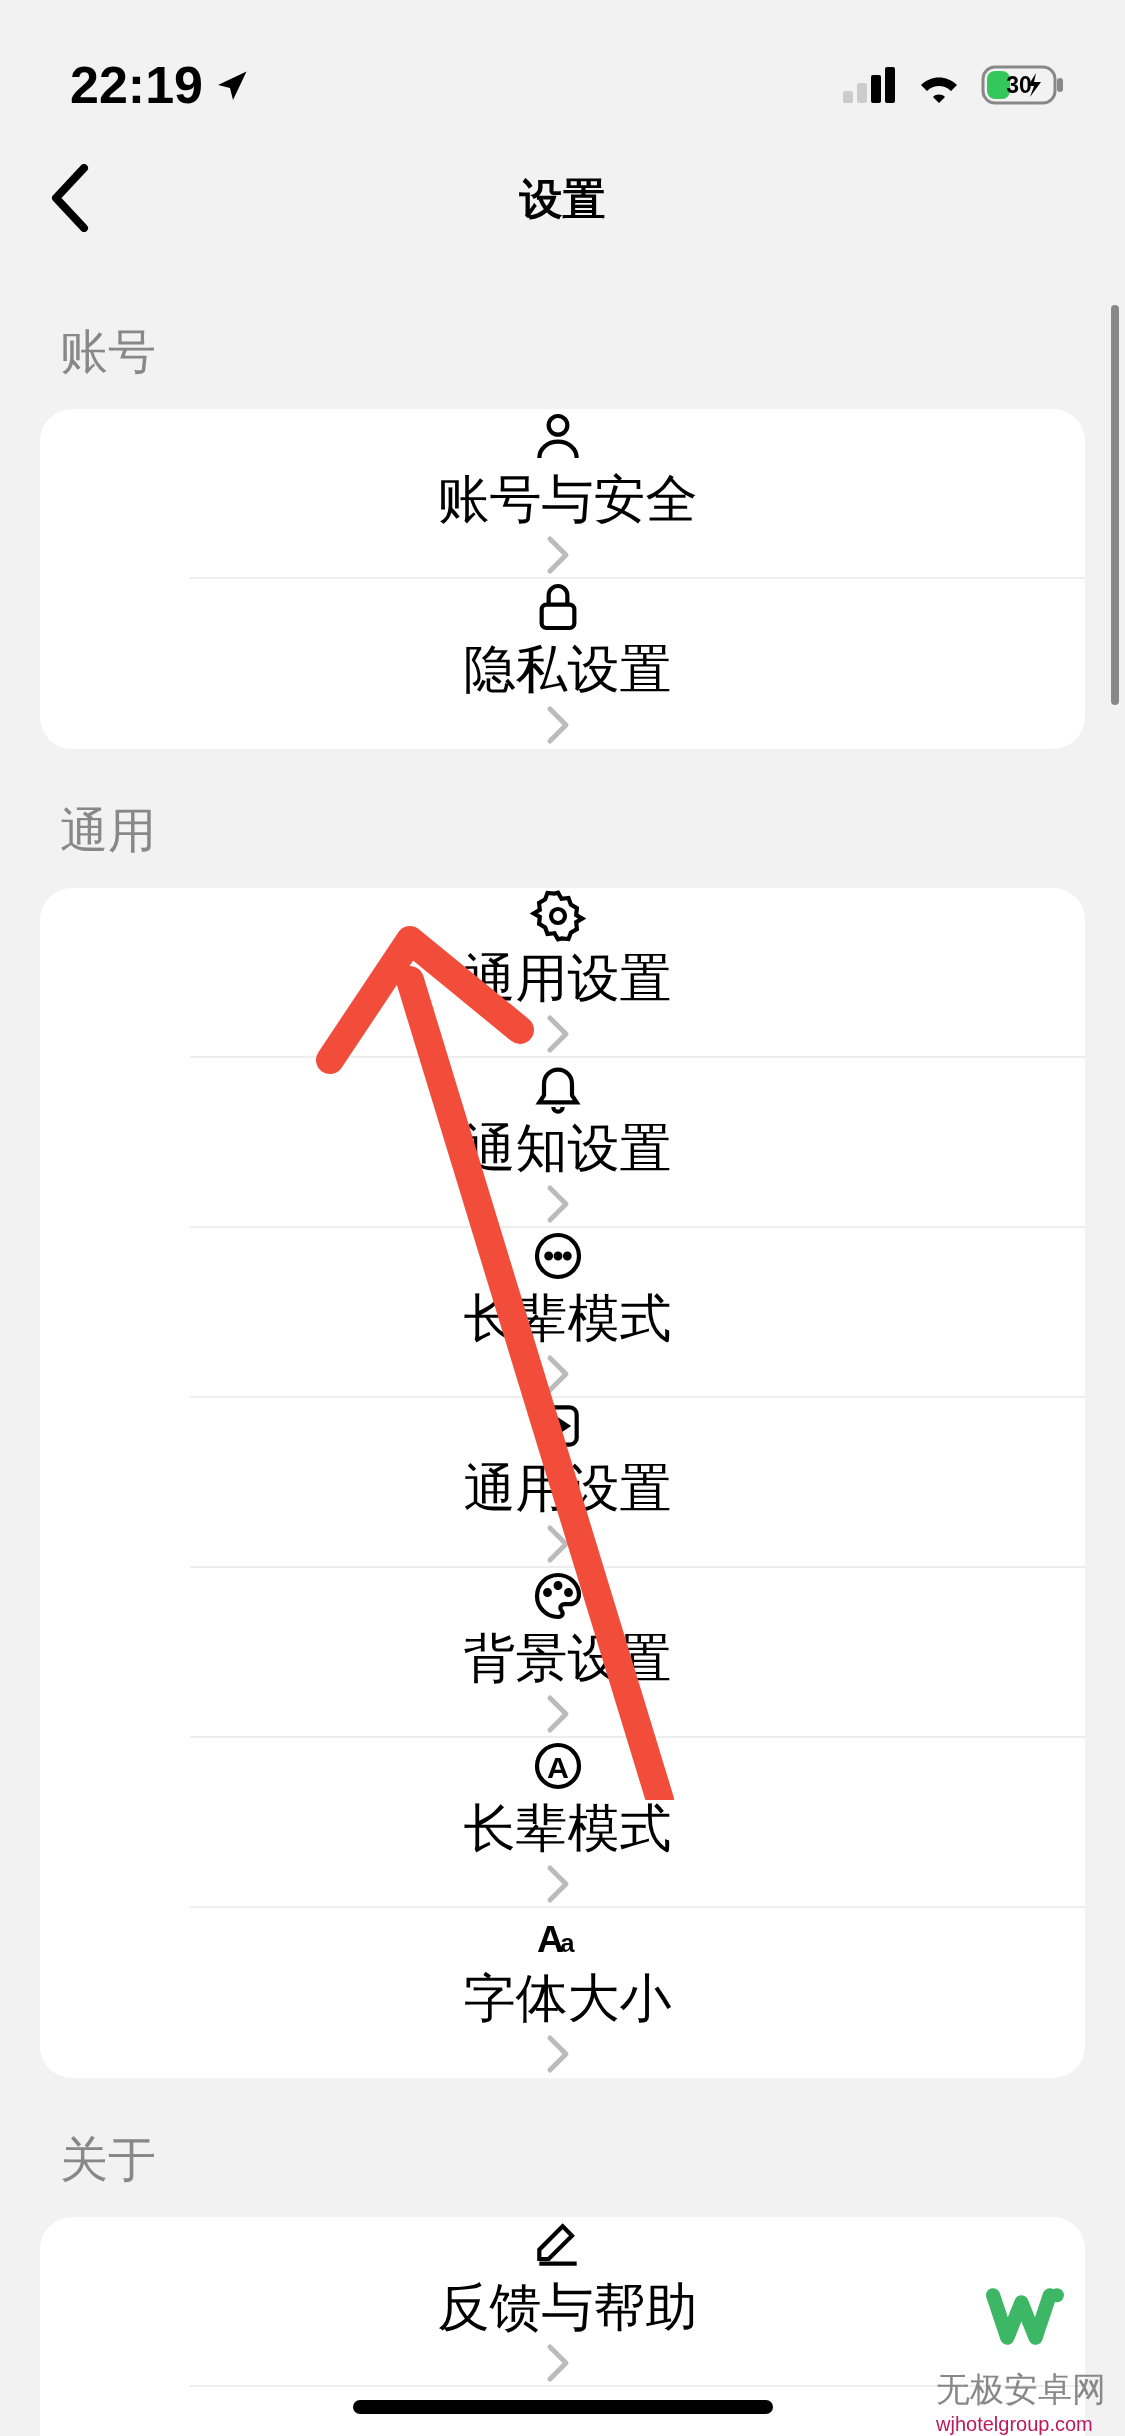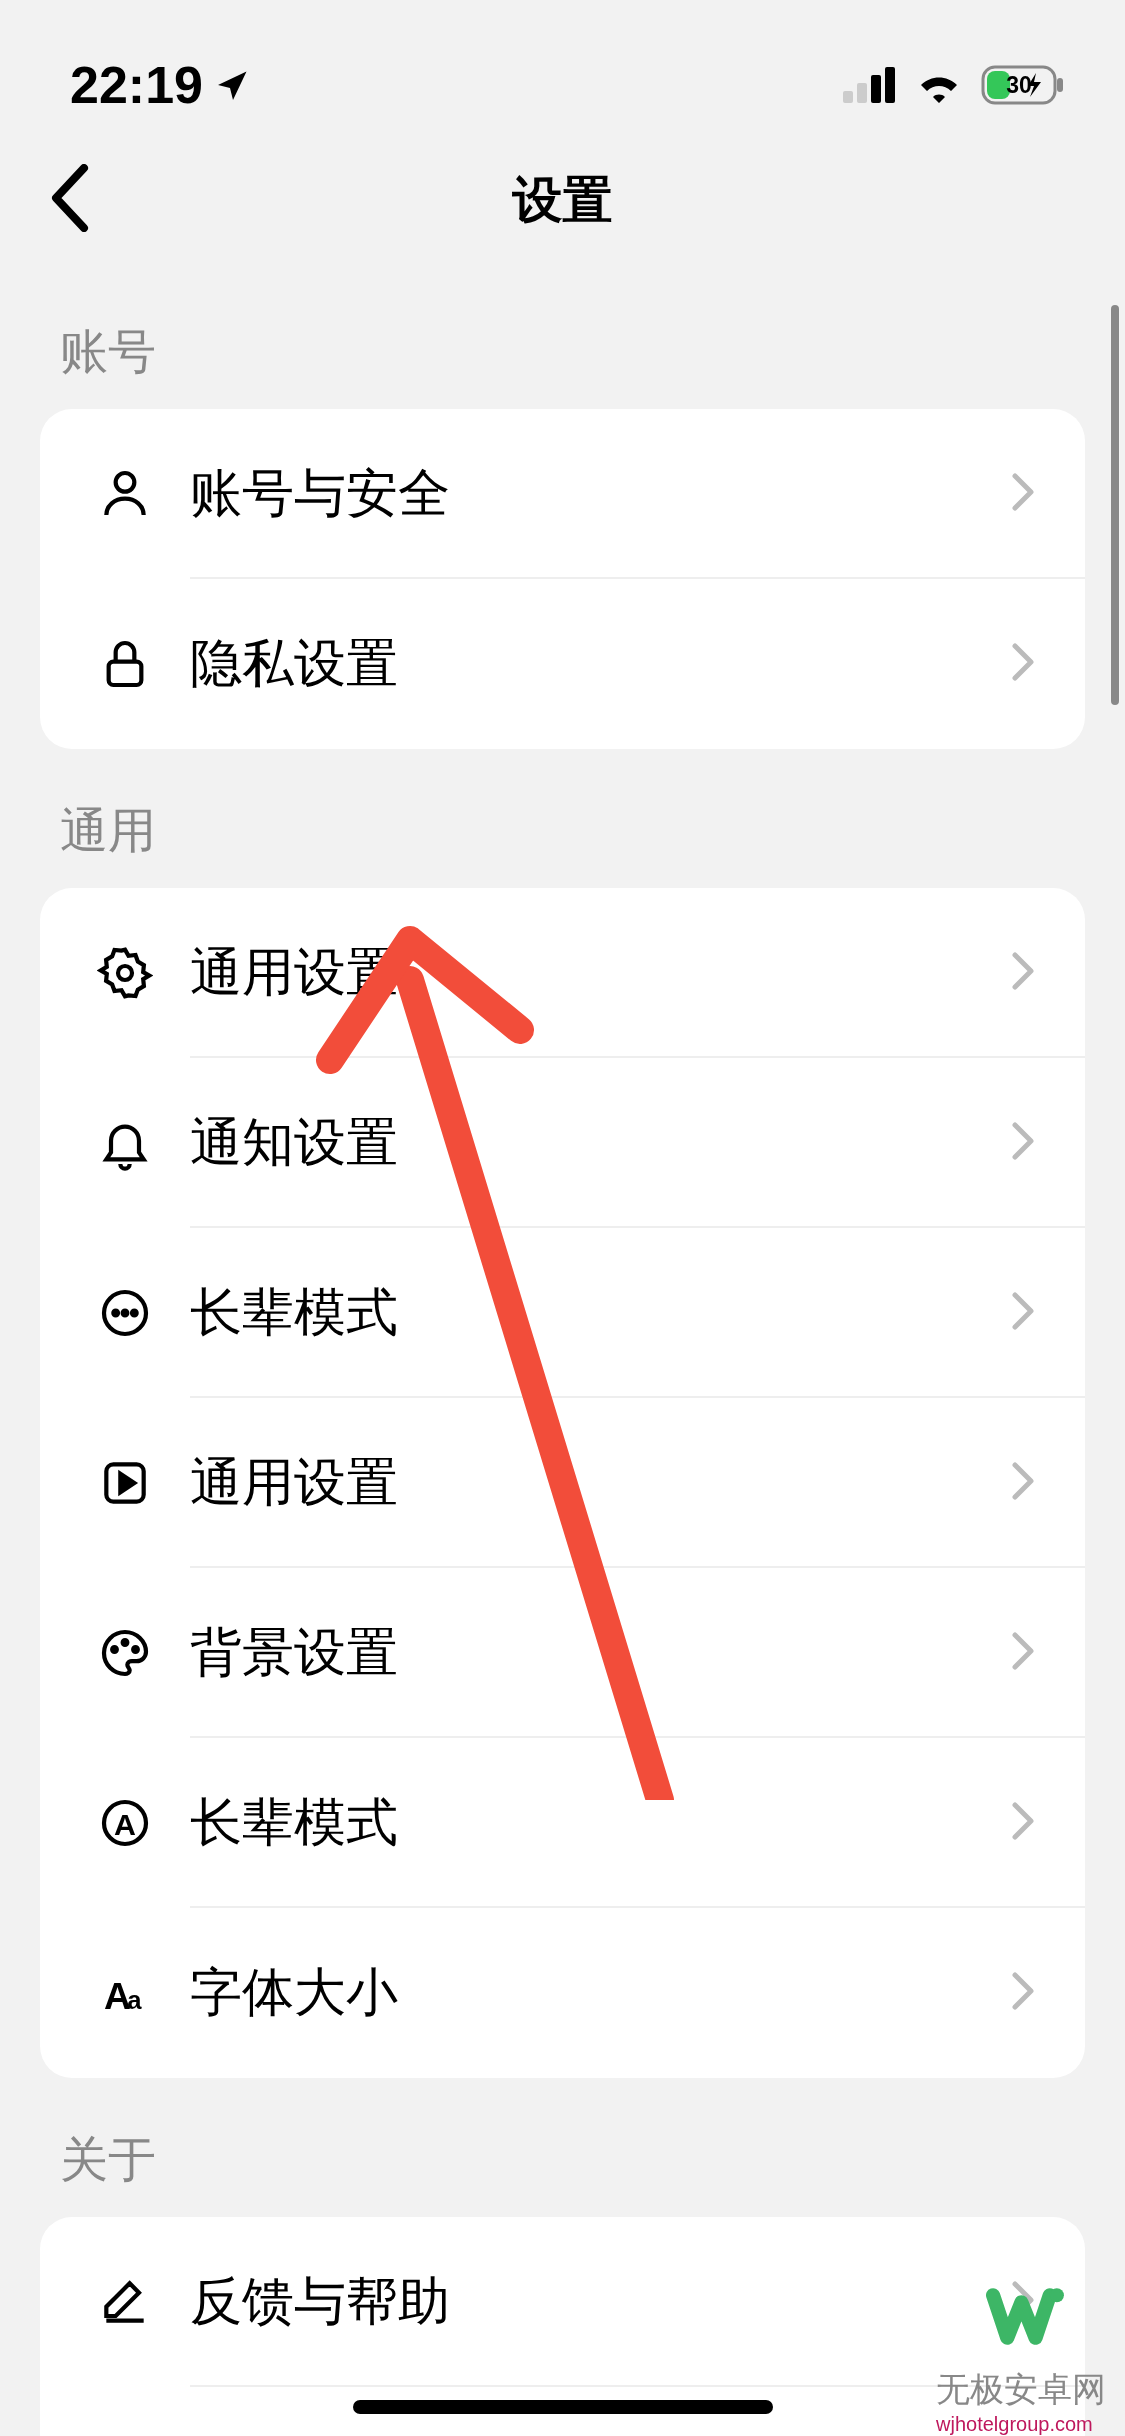--- a/index.html
+++ b/index.html
@@ -45,40 +45,41 @@
       position: relative;
       padding: 0 50px;
     }
     .back-btn {
       position: absolute;
       left: 50px;
       top: 50%;
       transform: translateY(-50%);
     }
     .nav-title {
-      font-size: 50px;
+      font-size: 43px;
       font-weight: 600;
       color: #000;
     }
     .section-header {
       font-size: 48px;
       color: #888;
       padding: 50px 60px 25px;
     }
     .section-group {
       background: #fff;
       margin: 0 40px;
       border-radius: 32px;
     }
     .row {
       display: flex;
       align-items: center;
       padding: 0 50px 0 40px;
       height: 170px;
       position: relative;
+      flex-direction: column;
     }
     .row-icon {
       width: 90px;
       display: flex;
       align-items: center;
       justify-content: center;
       flex-shrink: 0;
     }
     .row-label {
       font-size: 52px;

